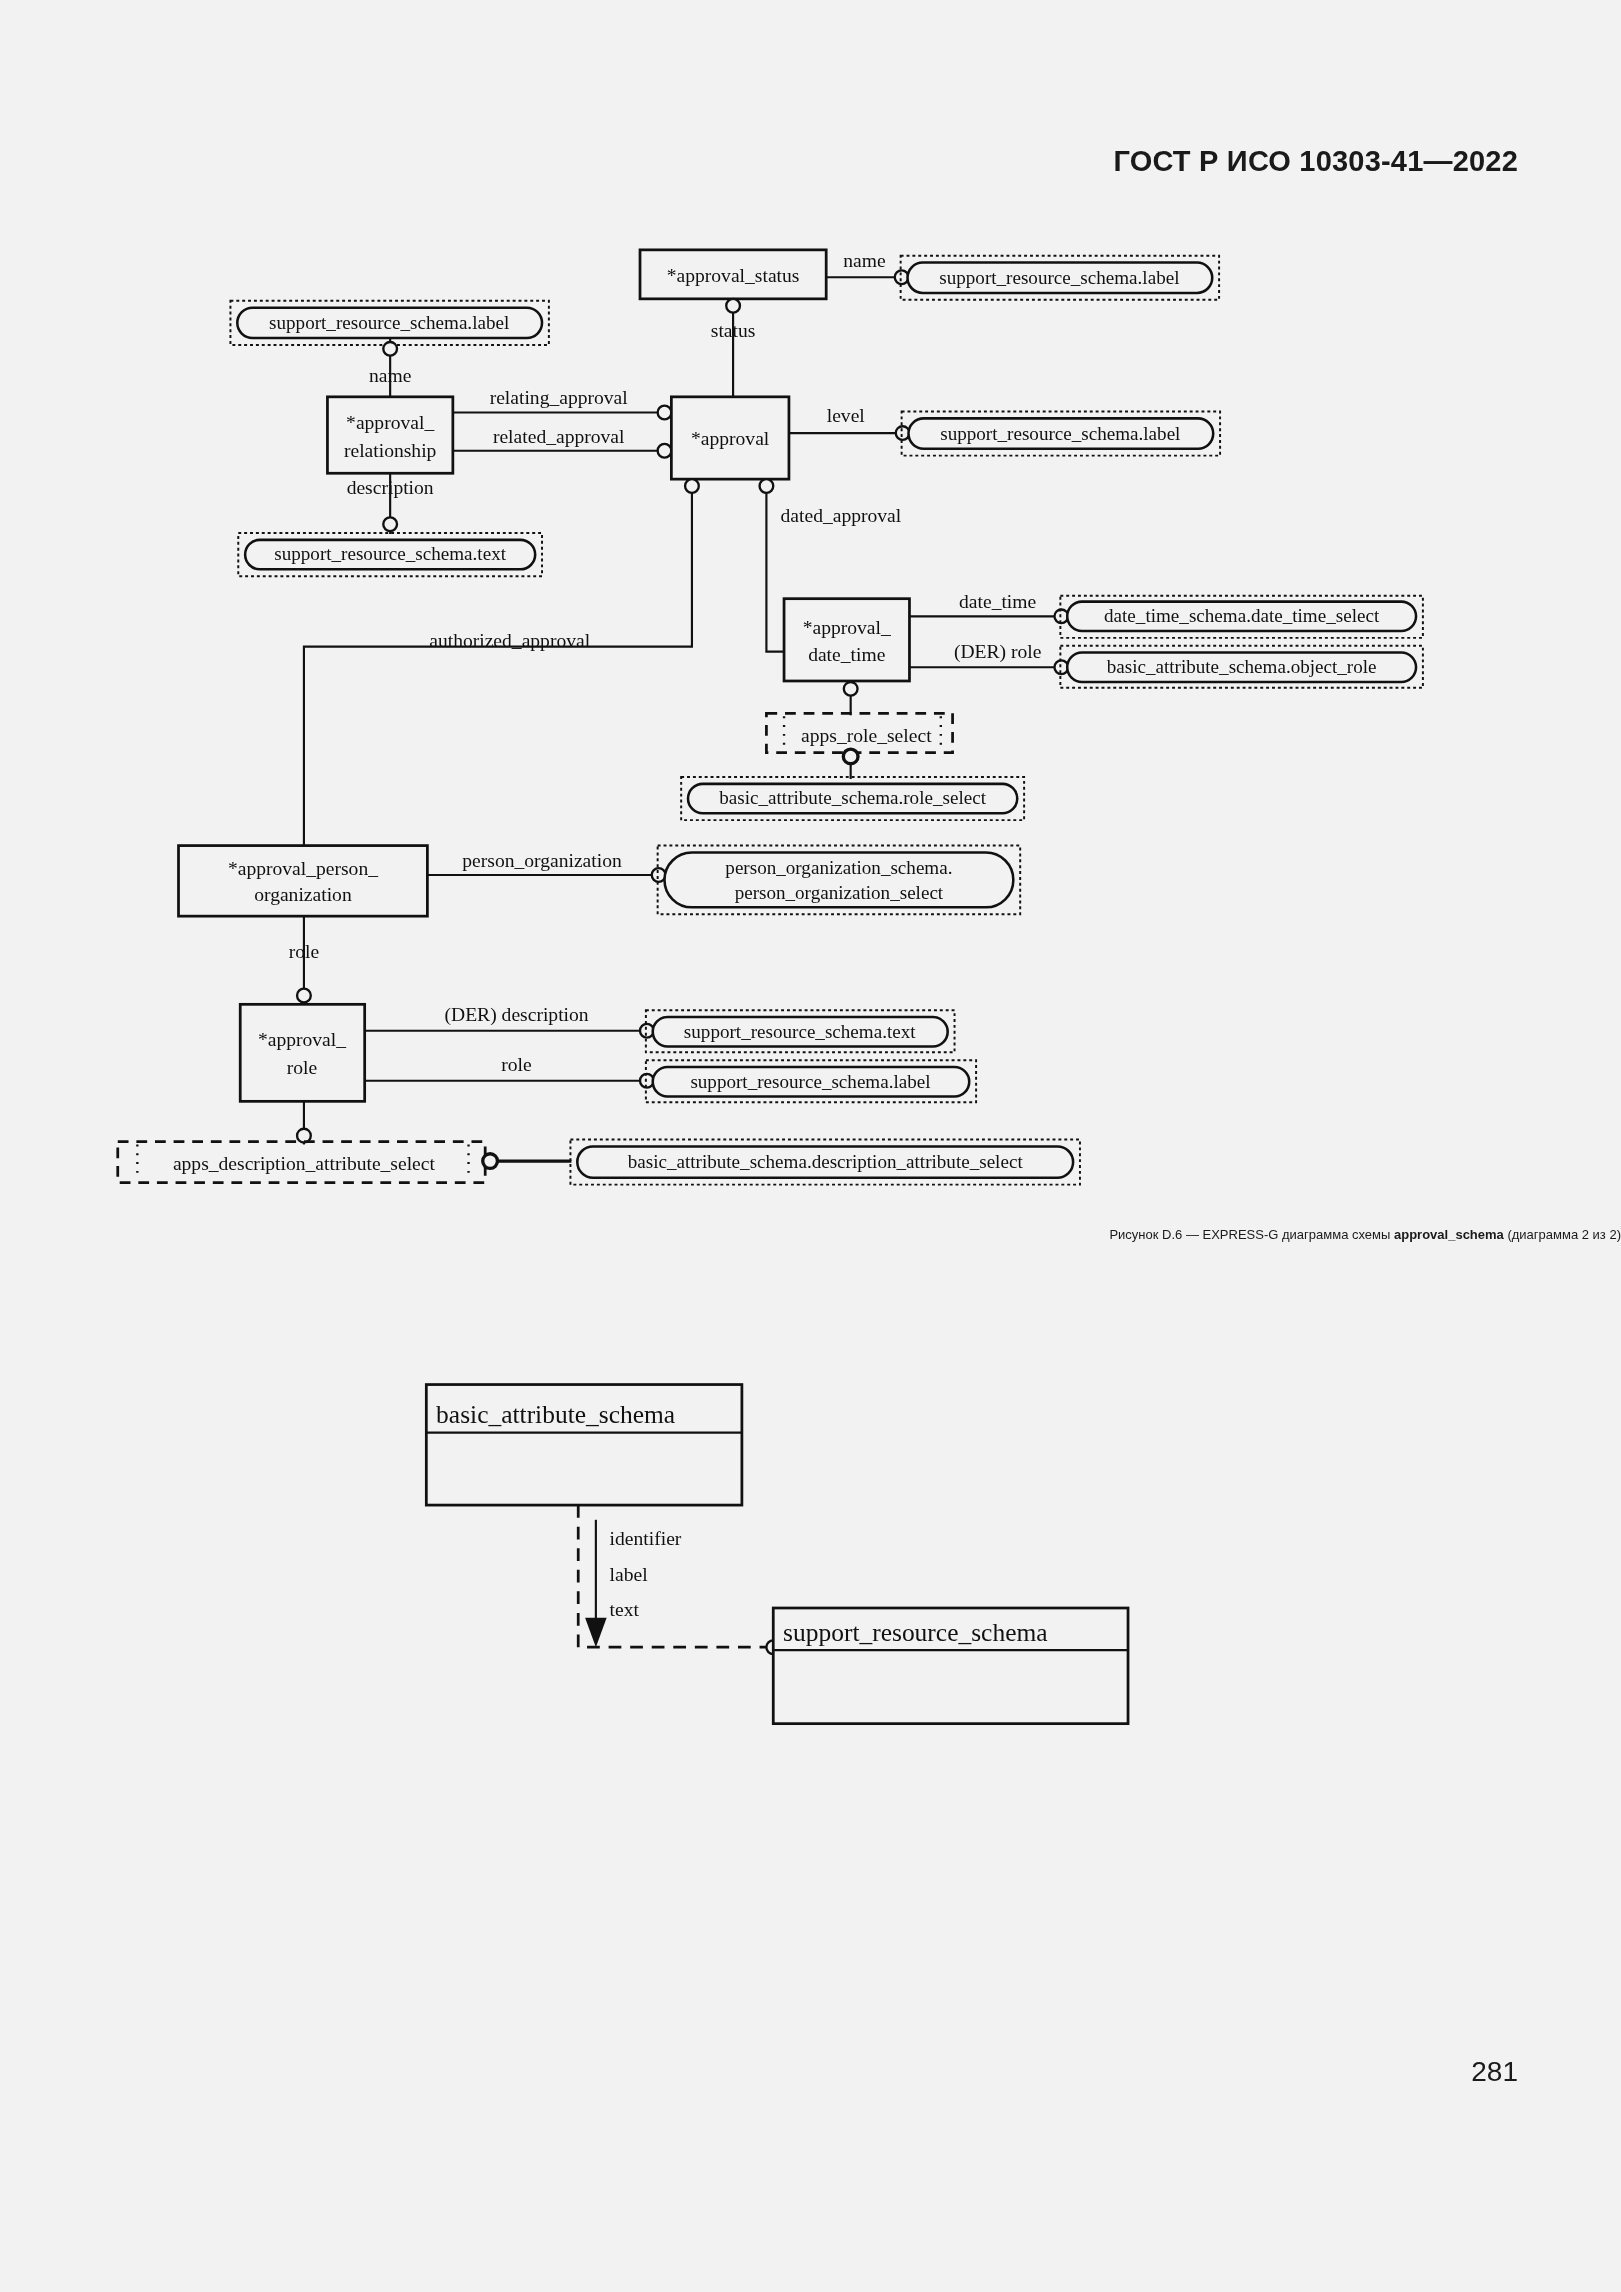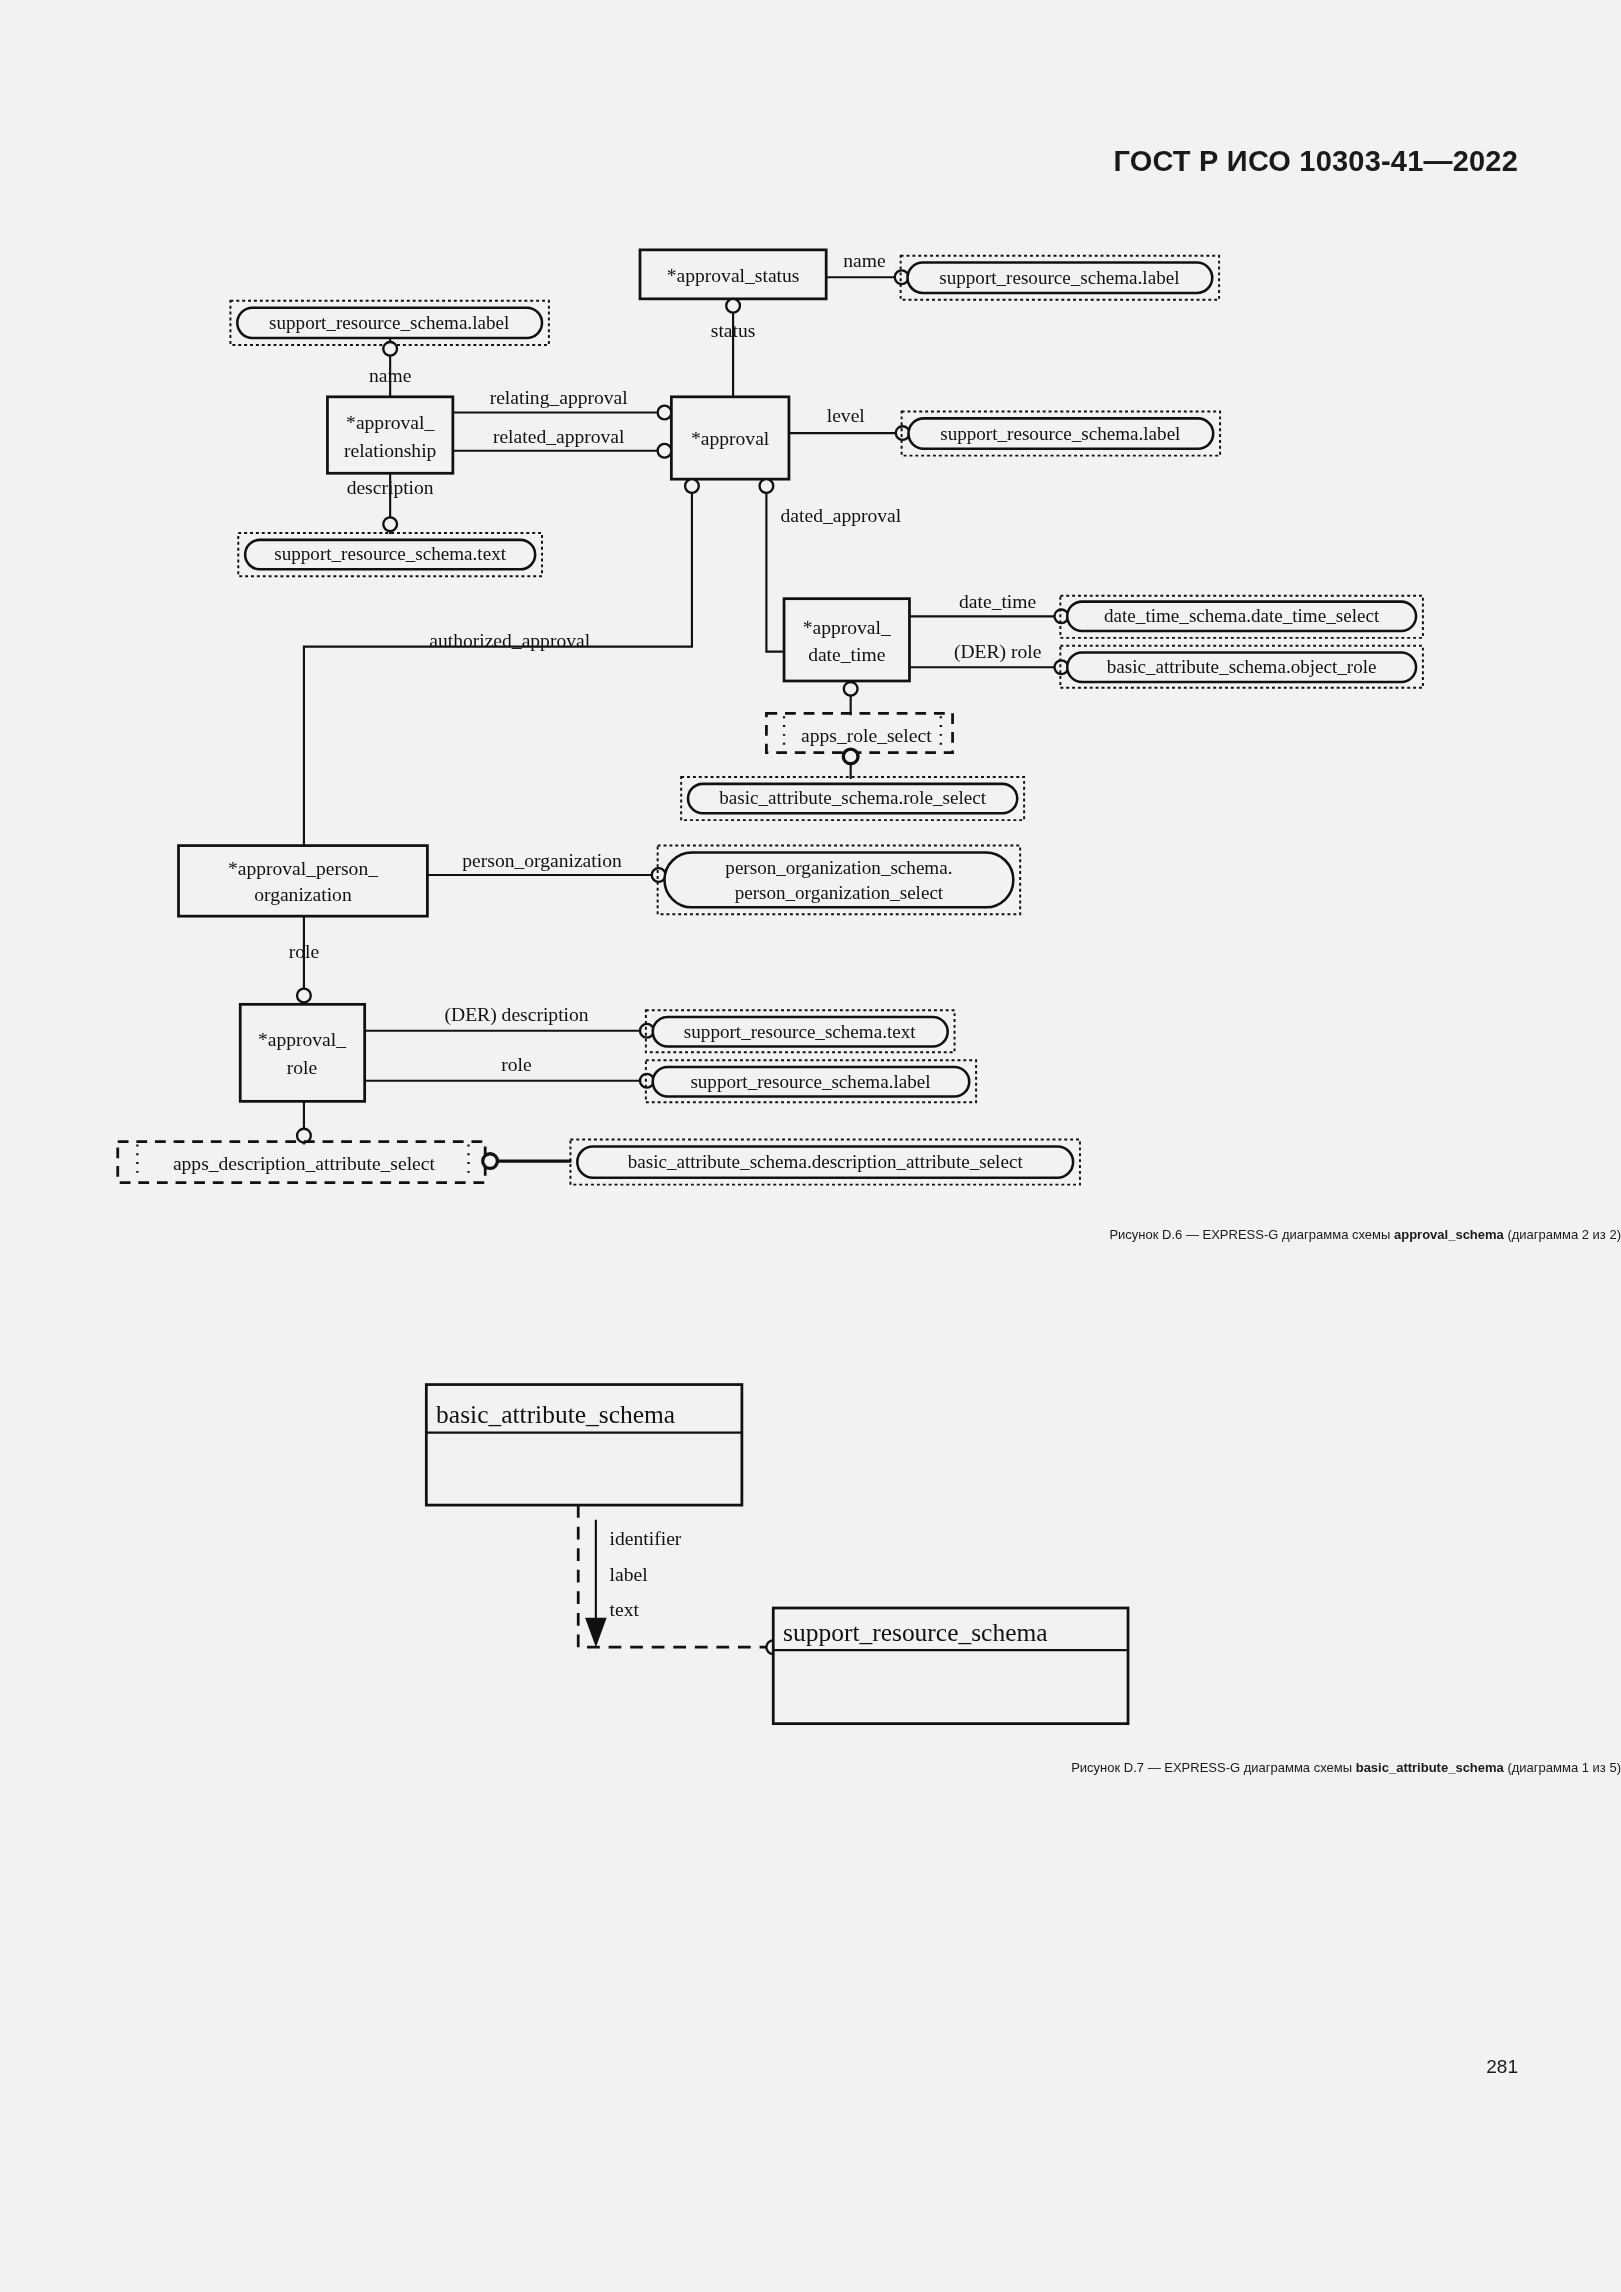--- a/index.html
+++ b/index.html
@@ -29,21 +29,21 @@
     font-size: 29px;
     letter-spacing: 0.2px;
     color: #1a1a1a;
     white-space: nowrap;
   }
   .page-number {
     position: absolute;
     top: 2056px;
     right: 103px;
     font-family: "Liberation Sans", sans-serif;
-    font-size: 19px;
+    font-size: 28px;
     color: #1a1a1a;
   }
   .figure-caption {
     position: absolute;
     width: 100%;
     text-align: right;
     font-family: "Liberation Sans", sans-serif;
     font-size: 13px;
     color: #1a1a1a;
   }
@@ -363,20 +363,17 @@
     <circle class="circ" cx="789" cy="300" r="7"></circle>
 
     <g>
       <rect class="box" x="789" y="260" width="362" height="118"></rect>
       <line class="line" x1="789" y1="303" x2="1151" y2="303" stroke-width="3.2"></line>
       <text class="schema-title" x="799" y="294" text-anchor="start">support_resource_schema</text>
     </g>
 
   </svg>
 
-  <div class="figure-caption" id="caption-d7">
-    <span>Рисунок D.7 — EXPRESS-G диаграмма схемы </span><span class="bold">basic_attribute_schema</span><span> (диаграмма 1 из 5)</span>
-  </div>
 
   <div class="page-number">281</div>
 
 </div>
 
 
 </body></html>

